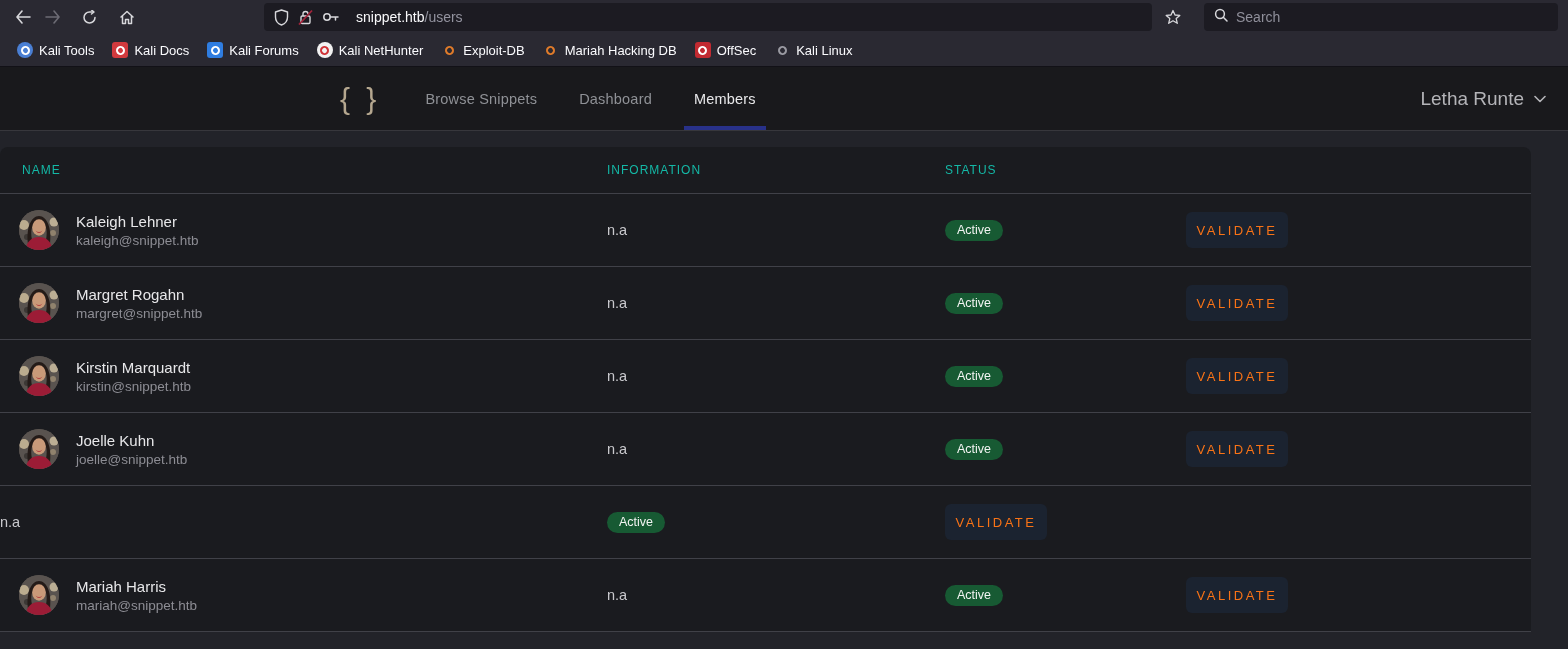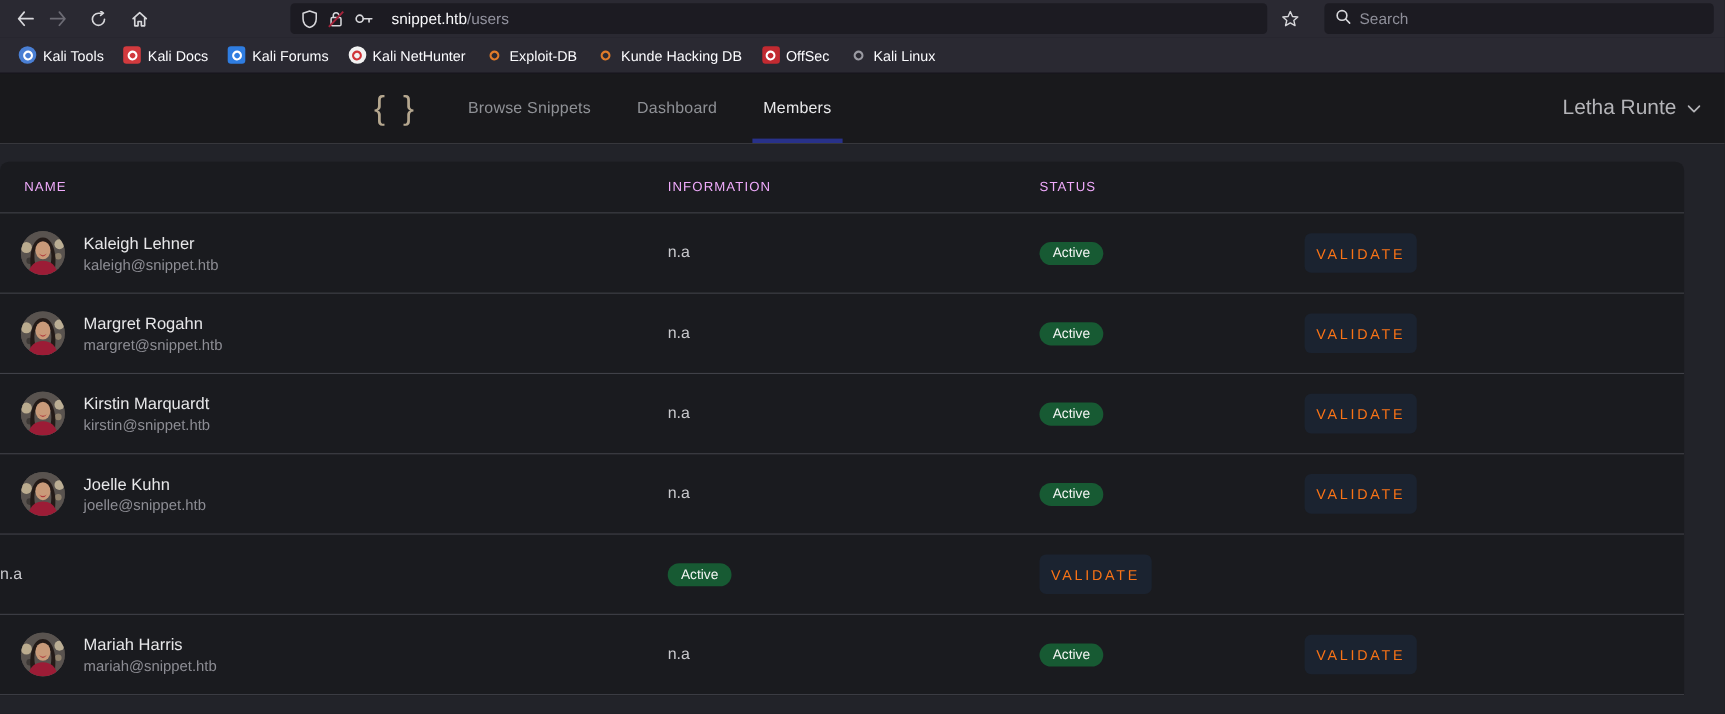--- a/index.html
+++ b/index.html
@@ -85,21 +85,21 @@
   .page { padding-top:16px; }
   .card {
     width:1531px; background:#1a1b1f; border-radius:8px 8px 0 0;
     overflow:hidden;
   }
   .thead {
     display:grid; grid-template-columns:607px 338px 241px 1fr;
     height:47px; align-items:center; border-bottom:1px solid #404148;
   }
   .th {
-    font-size:12px; letter-spacing:1px; color:#f0abfc; text-transform:uppercase;
+    font-size:12px; letter-spacing:1px; color:#14b8a6; text-transform:uppercase;
     padding-left:22px;
   }
   .th.col-info, .th.col-status { padding-left:0; }
   .trow {
     display:grid; grid-template-columns:607px 338px 241px 1fr;
     height:73px; align-items:center; border-bottom:1px solid #404148;
   }
   .cell-name { display:flex; align-items:flex-end; gap:17px; padding-left:19px; }
   .avatar {
     width:40px; height:40px; border-radius:50%; overflow:hidden; flex:0 0 auto;
@@ -218,21 +218,21 @@
       <span class="favicon" style="background: transparent !important; border-radius: 0px !important;">
         <span class="favicon-mark" style="border-color: rgb(224, 123, 42) !important;"></span>
       </span>
       <span>Exploit-DB</span>
     </div>
 
     <div class="bookmark">
       <span class="favicon" style="background: transparent !important; border-radius: 0px !important;">
         <span class="favicon-mark" style="border-color: rgb(224, 123, 42) !important;"></span>
       </span>
-      <span>Kunde Hacking DB</span>
+      <span>Mariah Hacking DB</span>
     </div>
 
     <div class="bookmark">
       <span class="favicon" style="background: rgb(194, 42, 49) !important; border-radius: 3px !important;">
         <span class="favicon-mark" style="border-color: rgb(255, 255, 255) !important;"></span>
       </span>
       <span>OffSec</span>
     </div>
 
     <div class="bookmark">

